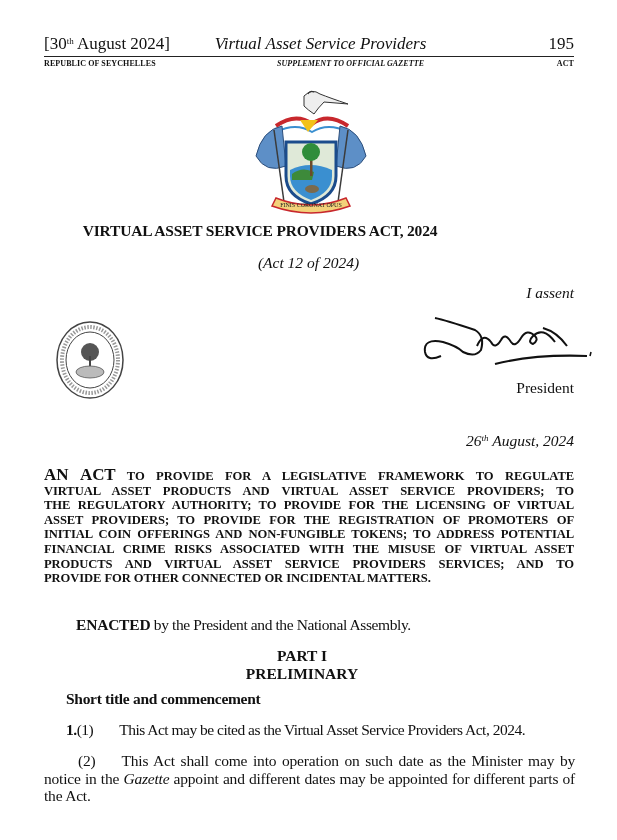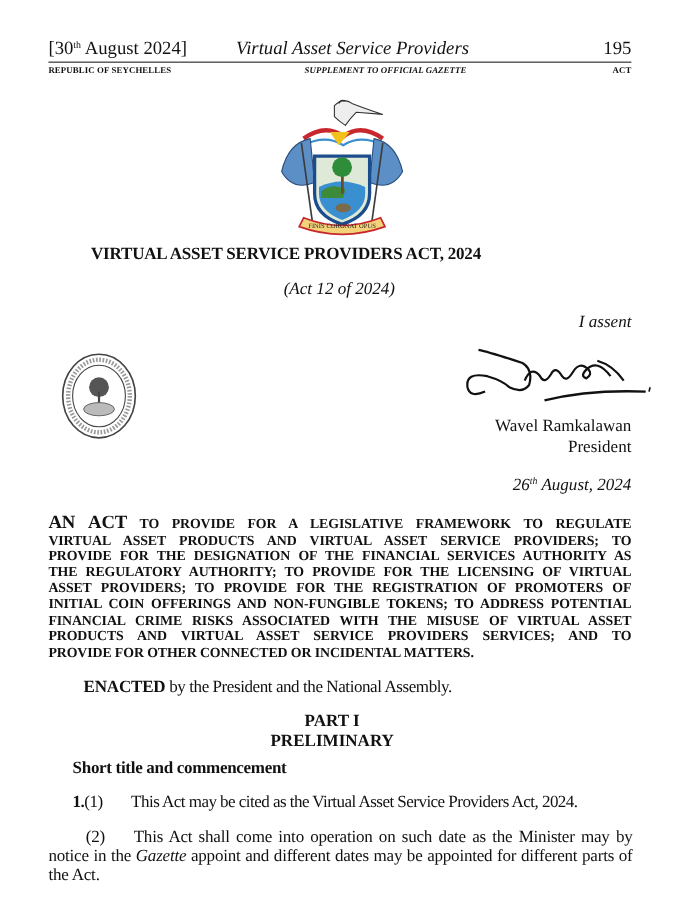--- a/index.html
+++ b/index.html
@@ -87,29 +87,27 @@
 
 <svg class="abs signature" viewBox="0 0 180 60">
   <path d="M20 10 q10 2 40 12 q10 6 6 20 q-6 8 -18 2 q-6 -6 -20 -10 q-20 -4 -18 10 q2 10 16 4" fill="none" stroke="#111" stroke-width="2"></path>
   <path d="M62 38 q6 -14 14 -4 q4 8 10 -2 q4 -8 10 2 q4 6 10 -4 q6 -10 14 -2 q4 4 -2 8 q-6 -2 0 -8 q10 -10 22 6" fill="none" stroke="#111" stroke-width="2"></path>
   <path d="M128 20 q14 4 24 18" fill="none" stroke="#111" stroke-width="2"></path>
   <path d="M80 56 q40 -10 92 -8" fill="none" stroke="#111" stroke-width="2.2"></path>
   <path d="M176 44 l-1 4" stroke="#111" stroke-width="1.5"></path>
 </svg>
 
 <div class="abs signer">
-  <div>Wavel Ramkalawan</div>
   <div>President</div>
 </div>
 <div class="abs sign-date"><span>26</span><sup>th</sup><span> August, 2024</span></div>
 
 <div class="abs long-title">
   <div><span class="lead">AN ACT</span><span> TO PROVIDE FOR A LEGISLATIVE FRAMEWORK TO REGULATE</span></div>
   <div>VIRTUAL ASSET PRODUCTS AND VIRTUAL ASSET SERVICE PROVIDERS; TO</div>
-  <div>PROVIDE FOR THE DESIGNATION OF THE FINANCIAL SERVICES AUTHORITY AS</div>
   <div>THE REGULATORY AUTHORITY;  TO PROVIDE FOR THE LICENSING OF VIRTUAL</div>
   <div>ASSET PROVIDERS; TO PROVIDE FOR THE REGISTRATION OF PROMOTERS OF</div>
   <div>INITIAL COIN OFFERINGS AND NON-FUNGIBLE TOKENS; TO ADDRESS POTENTIAL</div>
   <div>FINANCIAL CRIME RISKS ASSOCIATED WITH THE MISUSE OF VIRTUAL ASSET</div>
   <div>PRODUCTS AND VIRTUAL ASSET SERVICE PROVIDERS SERVICES; AND TO</div>
   <div class="last">PROVIDE FOR OTHER CONNECTED OR INCIDENTAL MATTERS.</div>
 </div>
 
 <div class="abs enacted"><b>ENACTED</b><span> by the President and the National Assembly.</span></div>
 

